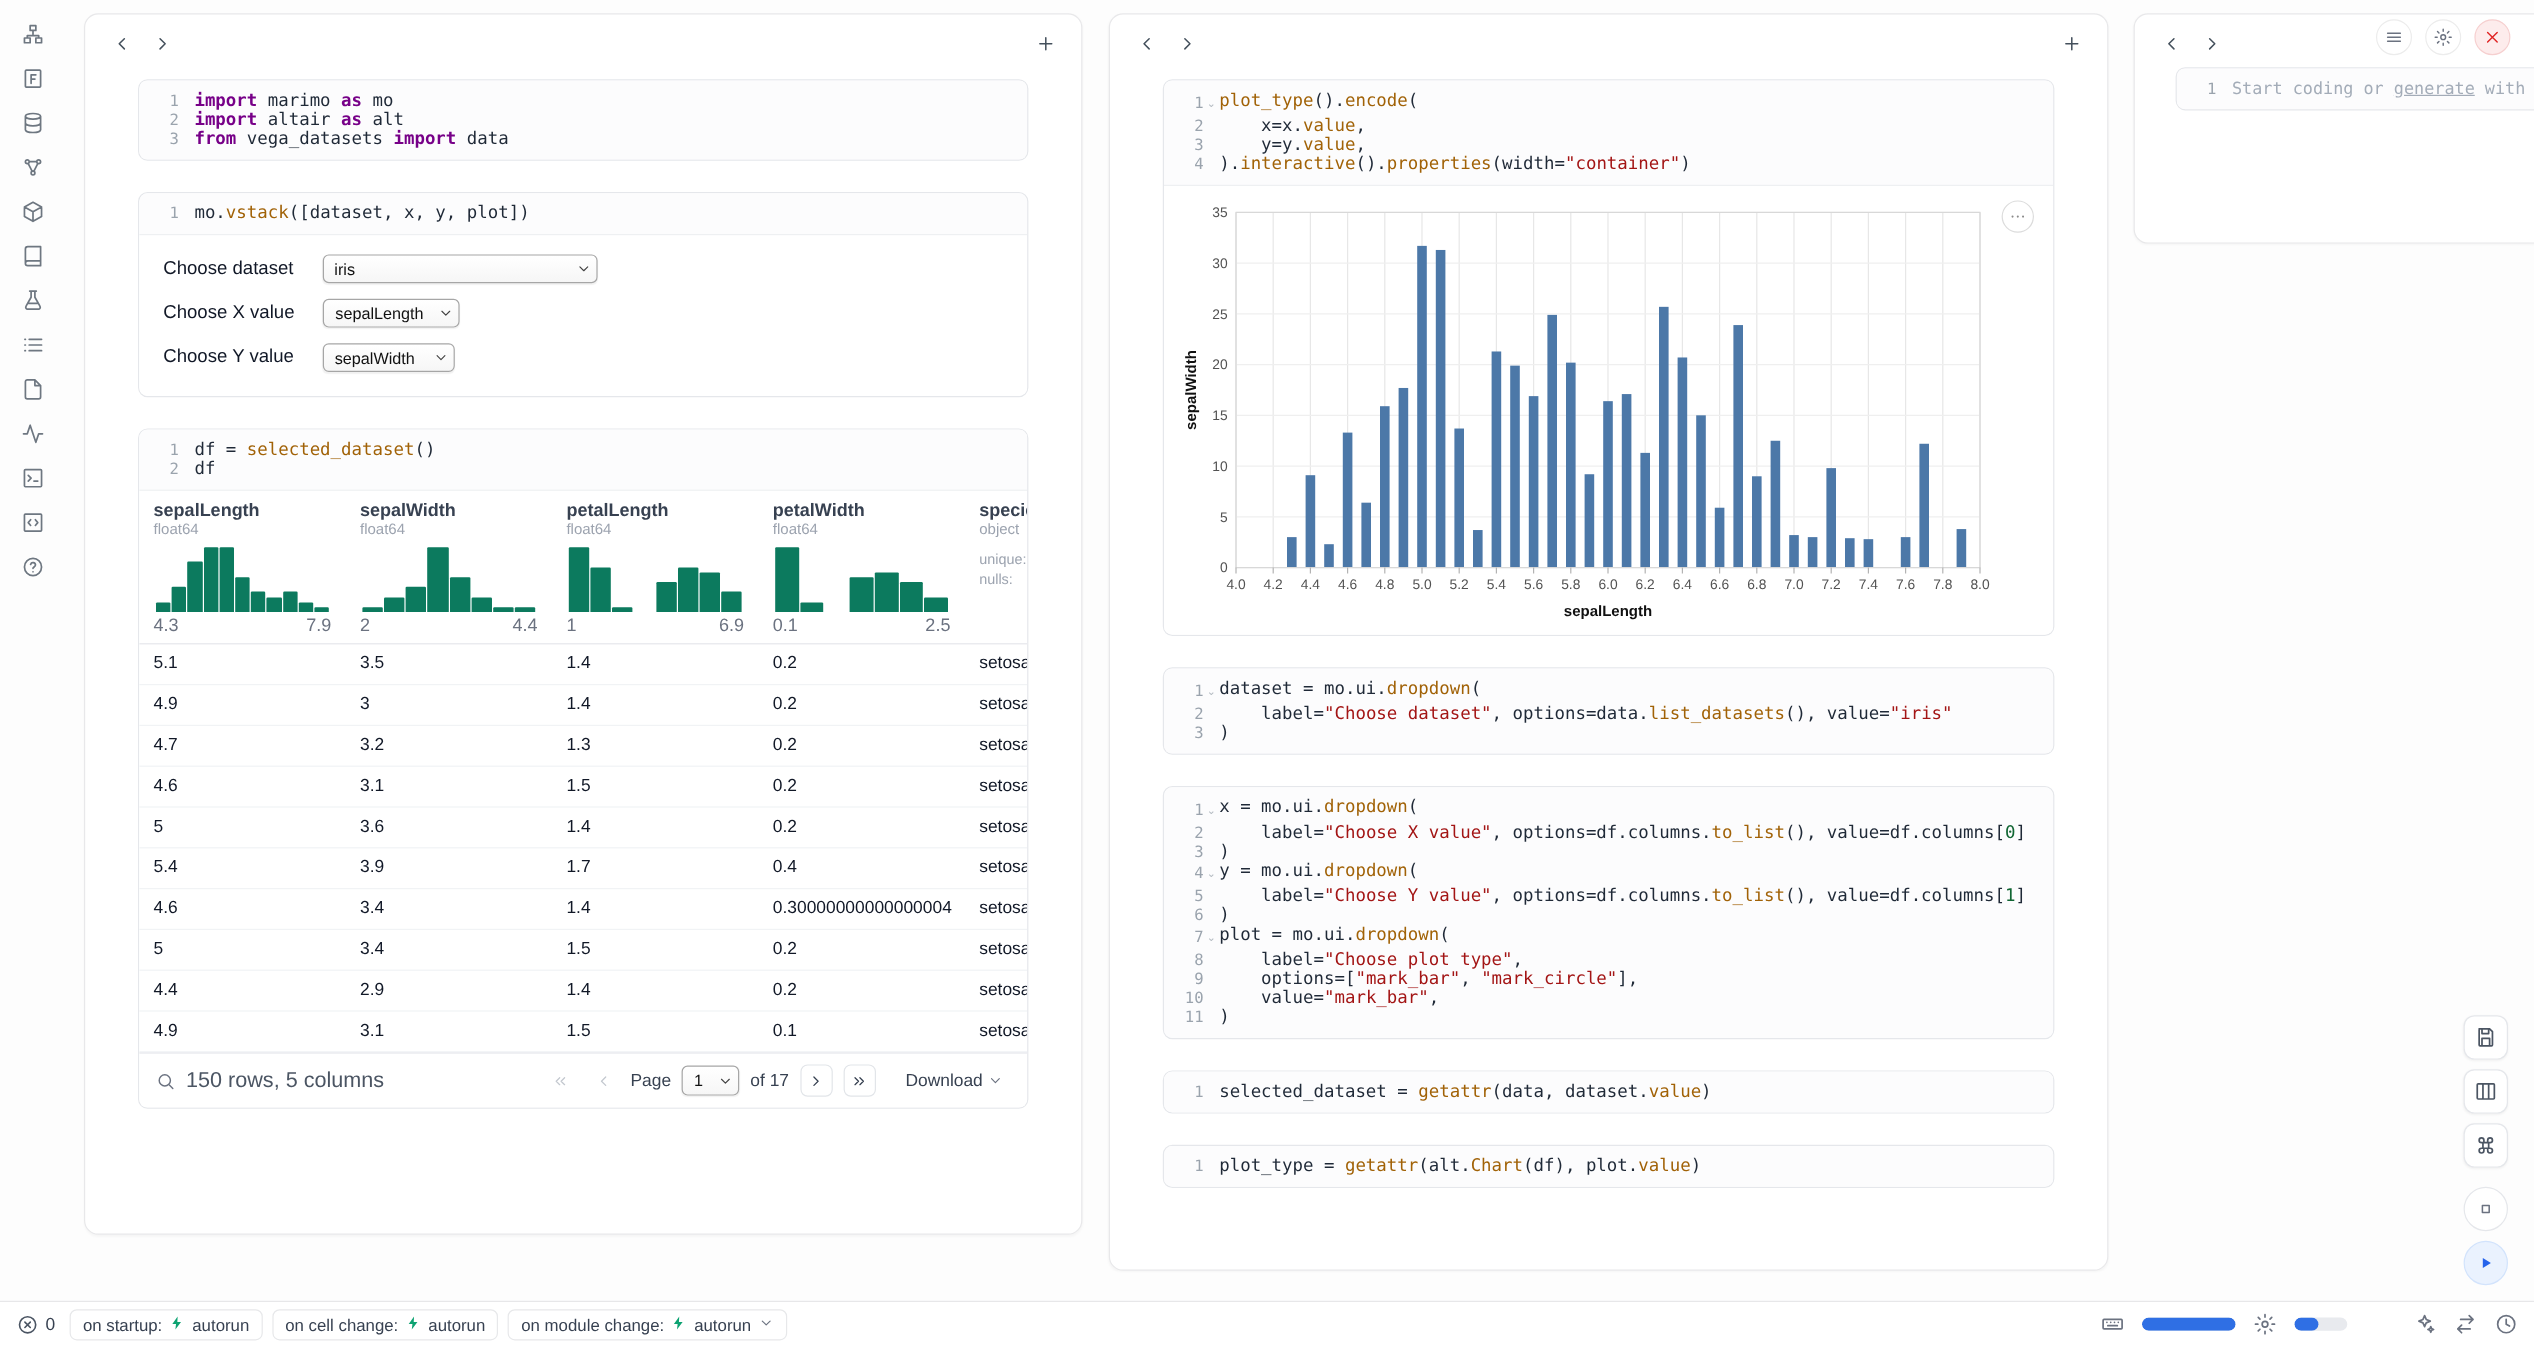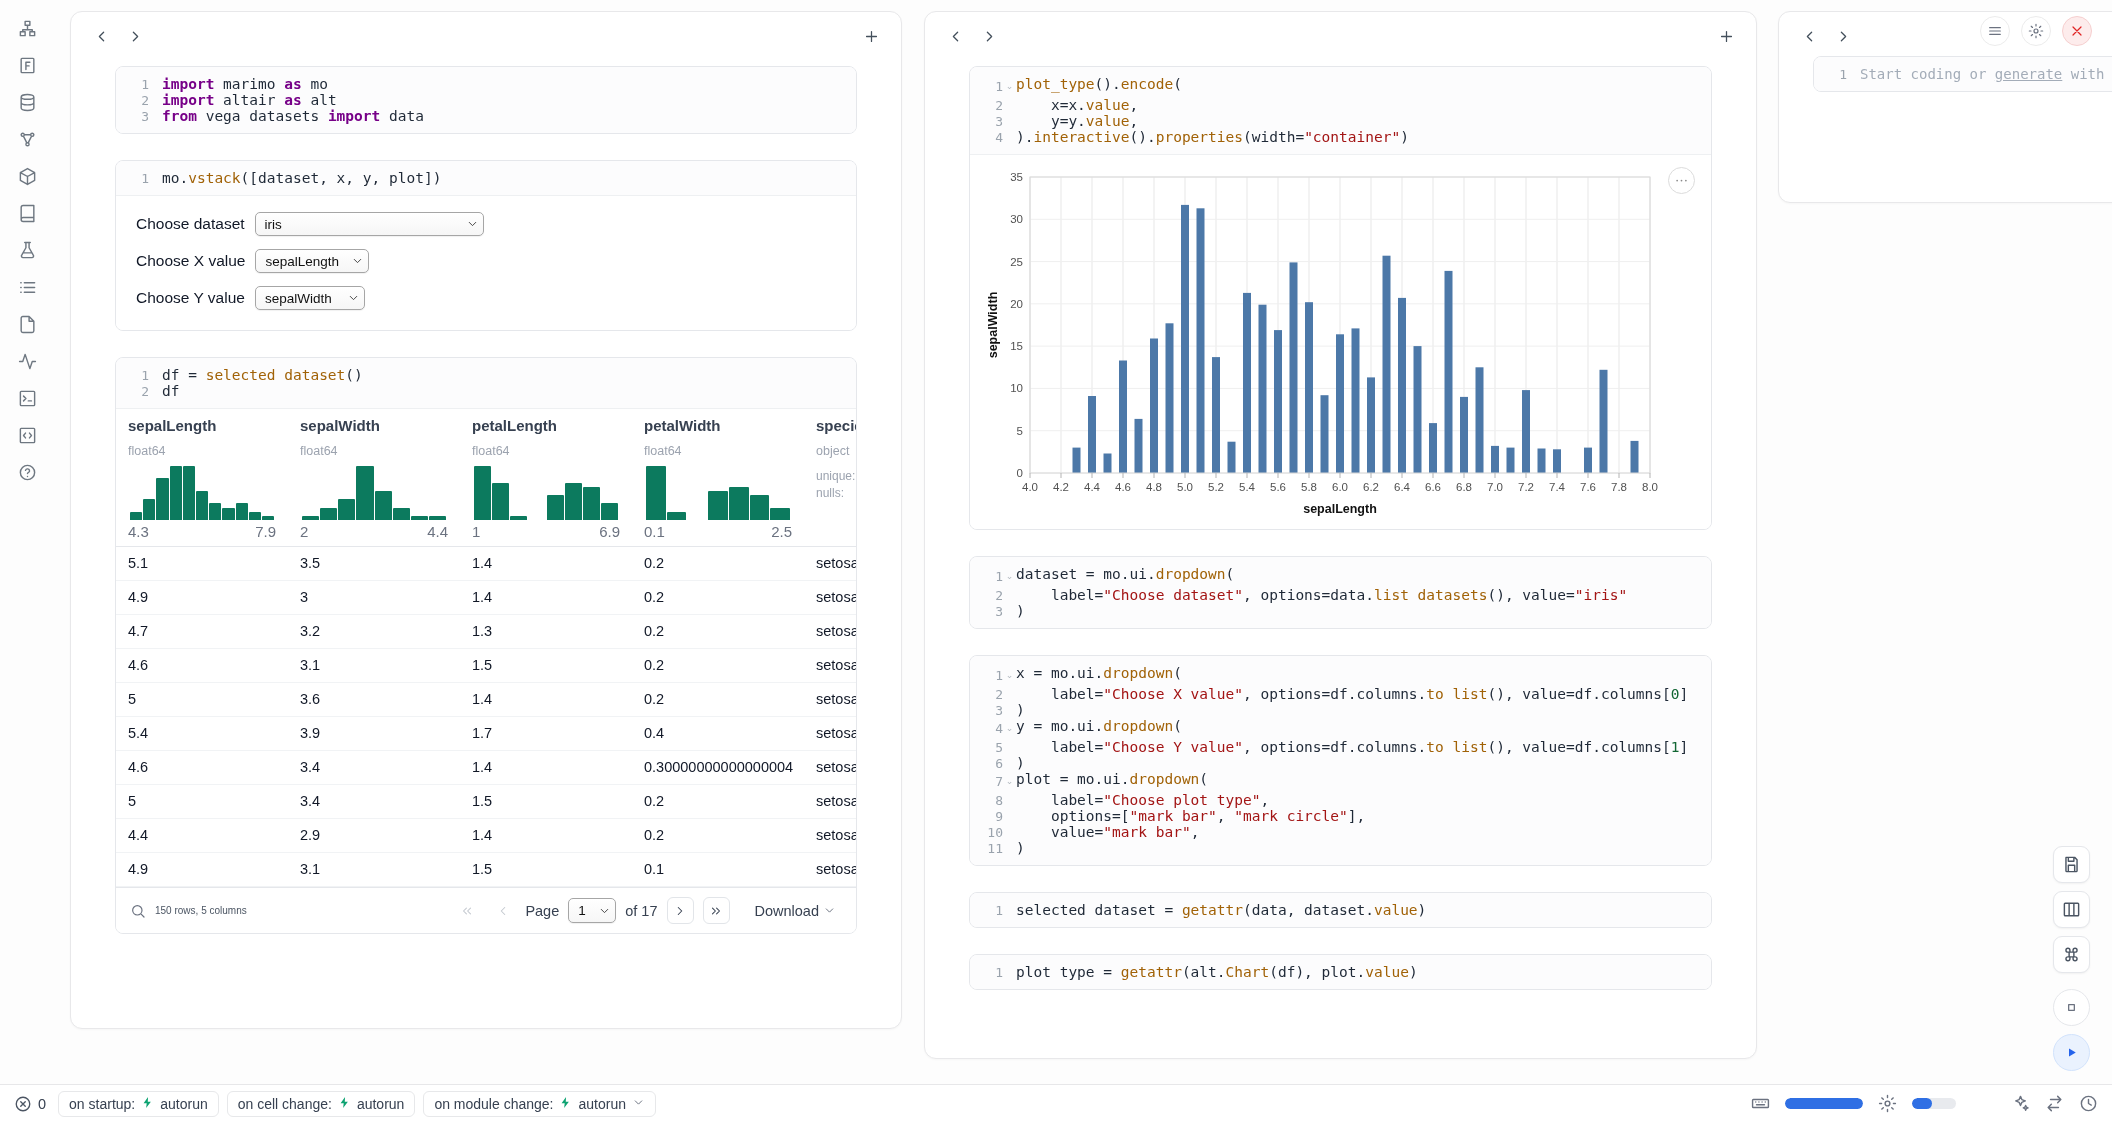--- a/index.html
+++ b/index.html
@@ -32,43 +32,43 @@
   .fold{width:13px;font-size:9px;color:#b3bac1;display:flex;align-items:center;justify-content:center}
   .ctext{font:14.5px "DejaVu Sans Mono",monospace;color:#1f2937;white-space:pre;overflow:hidden}
   .tk-k{color:#770088;font-weight:600}
   .tk-f{color:#a16207}
   .tk-s{color:#a31515}
   .tk-n{color:#116633}
   .output{border-top:1px solid #eef0f2;background:#fff}
 
   
   .controls{padding:16px 20px 20px;display:flex;flex-direction:column;gap:13px}
-  .ctrl-row{display:flex;align-items:center;gap:10px;font-size:15.5px;color:#111827}
+  .ctrl-row{display:flex;align-items:center;gap:24px;font-size:15.5px;color:#111827}
   .select{position:relative;height:24px;border:1px solid #a6a6a6;border-radius:5px;background:linear-gradient(#ffffff,#f6f6f6);display:flex;align-items:center;padding:0 22px 0 9px;font-size:13.5px;color:#111;box-shadow:0 1px 1px rgba(0,0,0,.06);box-sizing:border-box}
   .sel-val{overflow:hidden;white-space:nowrap}
   .sel-chev{position:absolute;right:4px;top:50%;transform:translateY(-50%);color:#444}
   .sel-chev svg{width:13px;height:13px}
 
   
   .thead{display:flex;border-bottom:1px solid #e5e7eb;padding:8px 0 6px}
   .cw{width:172px;flex:none;box-sizing:border-box}
   .cw-last{flex:1;min-width:0;box-sizing:border-box;overflow:hidden}
   .th{padding:0 12px;overflow:hidden}
   .th-name{font-size:15px;color:#374151;font-weight:600;white-space:nowrap}
-  .th-type{font-size:12.5px;color:#9ca3af;margin-top:10px;white-space:nowrap}
+  .th-type{font-size:12.5px;color:#9ca3af;margin-top:0;white-space:nowrap}
   .hist{display:flex;align-items:flex-end;gap:1px;height:54px;margin:8px 2px 3px}
   .hist i{flex:1;background:#0c7a5e;border-radius:1px 1px 0 0}
   .th-range{display:flex;justify-content:space-between;font-size:15px;color:#6b7280;margin-top:2px}
   .th-stats{font-size:12px;color:#9ca3af;margin-top:10px;line-height:17px;white-space:nowrap}
   .tr{display:flex;border-bottom:1px solid #f1f3f5}
   .td{padding:0 12px;line-height:33px;font-size:14.5px;color:#111827;white-space:nowrap;overflow:hidden}
   .tfoot{display:flex;align-items:center;justify-content:space-between;padding:9px 14px;border-top:1px solid #e5e7eb}
   .tf-left{display:flex;align-items:center;gap:9px;color:#4b5563}
   .tf-left svg{width:16px;height:16px;color:#6b7280}
-  .tf-summary{font-size:10px}
+  .tf-summary{font-size:18px}
   .tf-right{display:flex;align-items:center;gap:9px}
   .pbtn{width:27px;height:27px;border:1px solid #e2e5e9;border-radius:6px;background:#fff;color:#374151;display:flex;align-items:center;justify-content:center;padding:0}
   .pbtn svg{width:14px;height:14px}
   .pbtn.ghost{border:none;color:#c3c8cf;background:none}
   .tf-label{font-size:14.5px;color:#374151}
   .select.pg{width:48px;height:25px}
   .dl{display:flex;align-items:center;gap:4px;border:none;background:none;color:#374151;font-size:14.5px;margin-left:10px}
   .dl svg{width:13px;height:13px;color:#6b7280}
 
   

